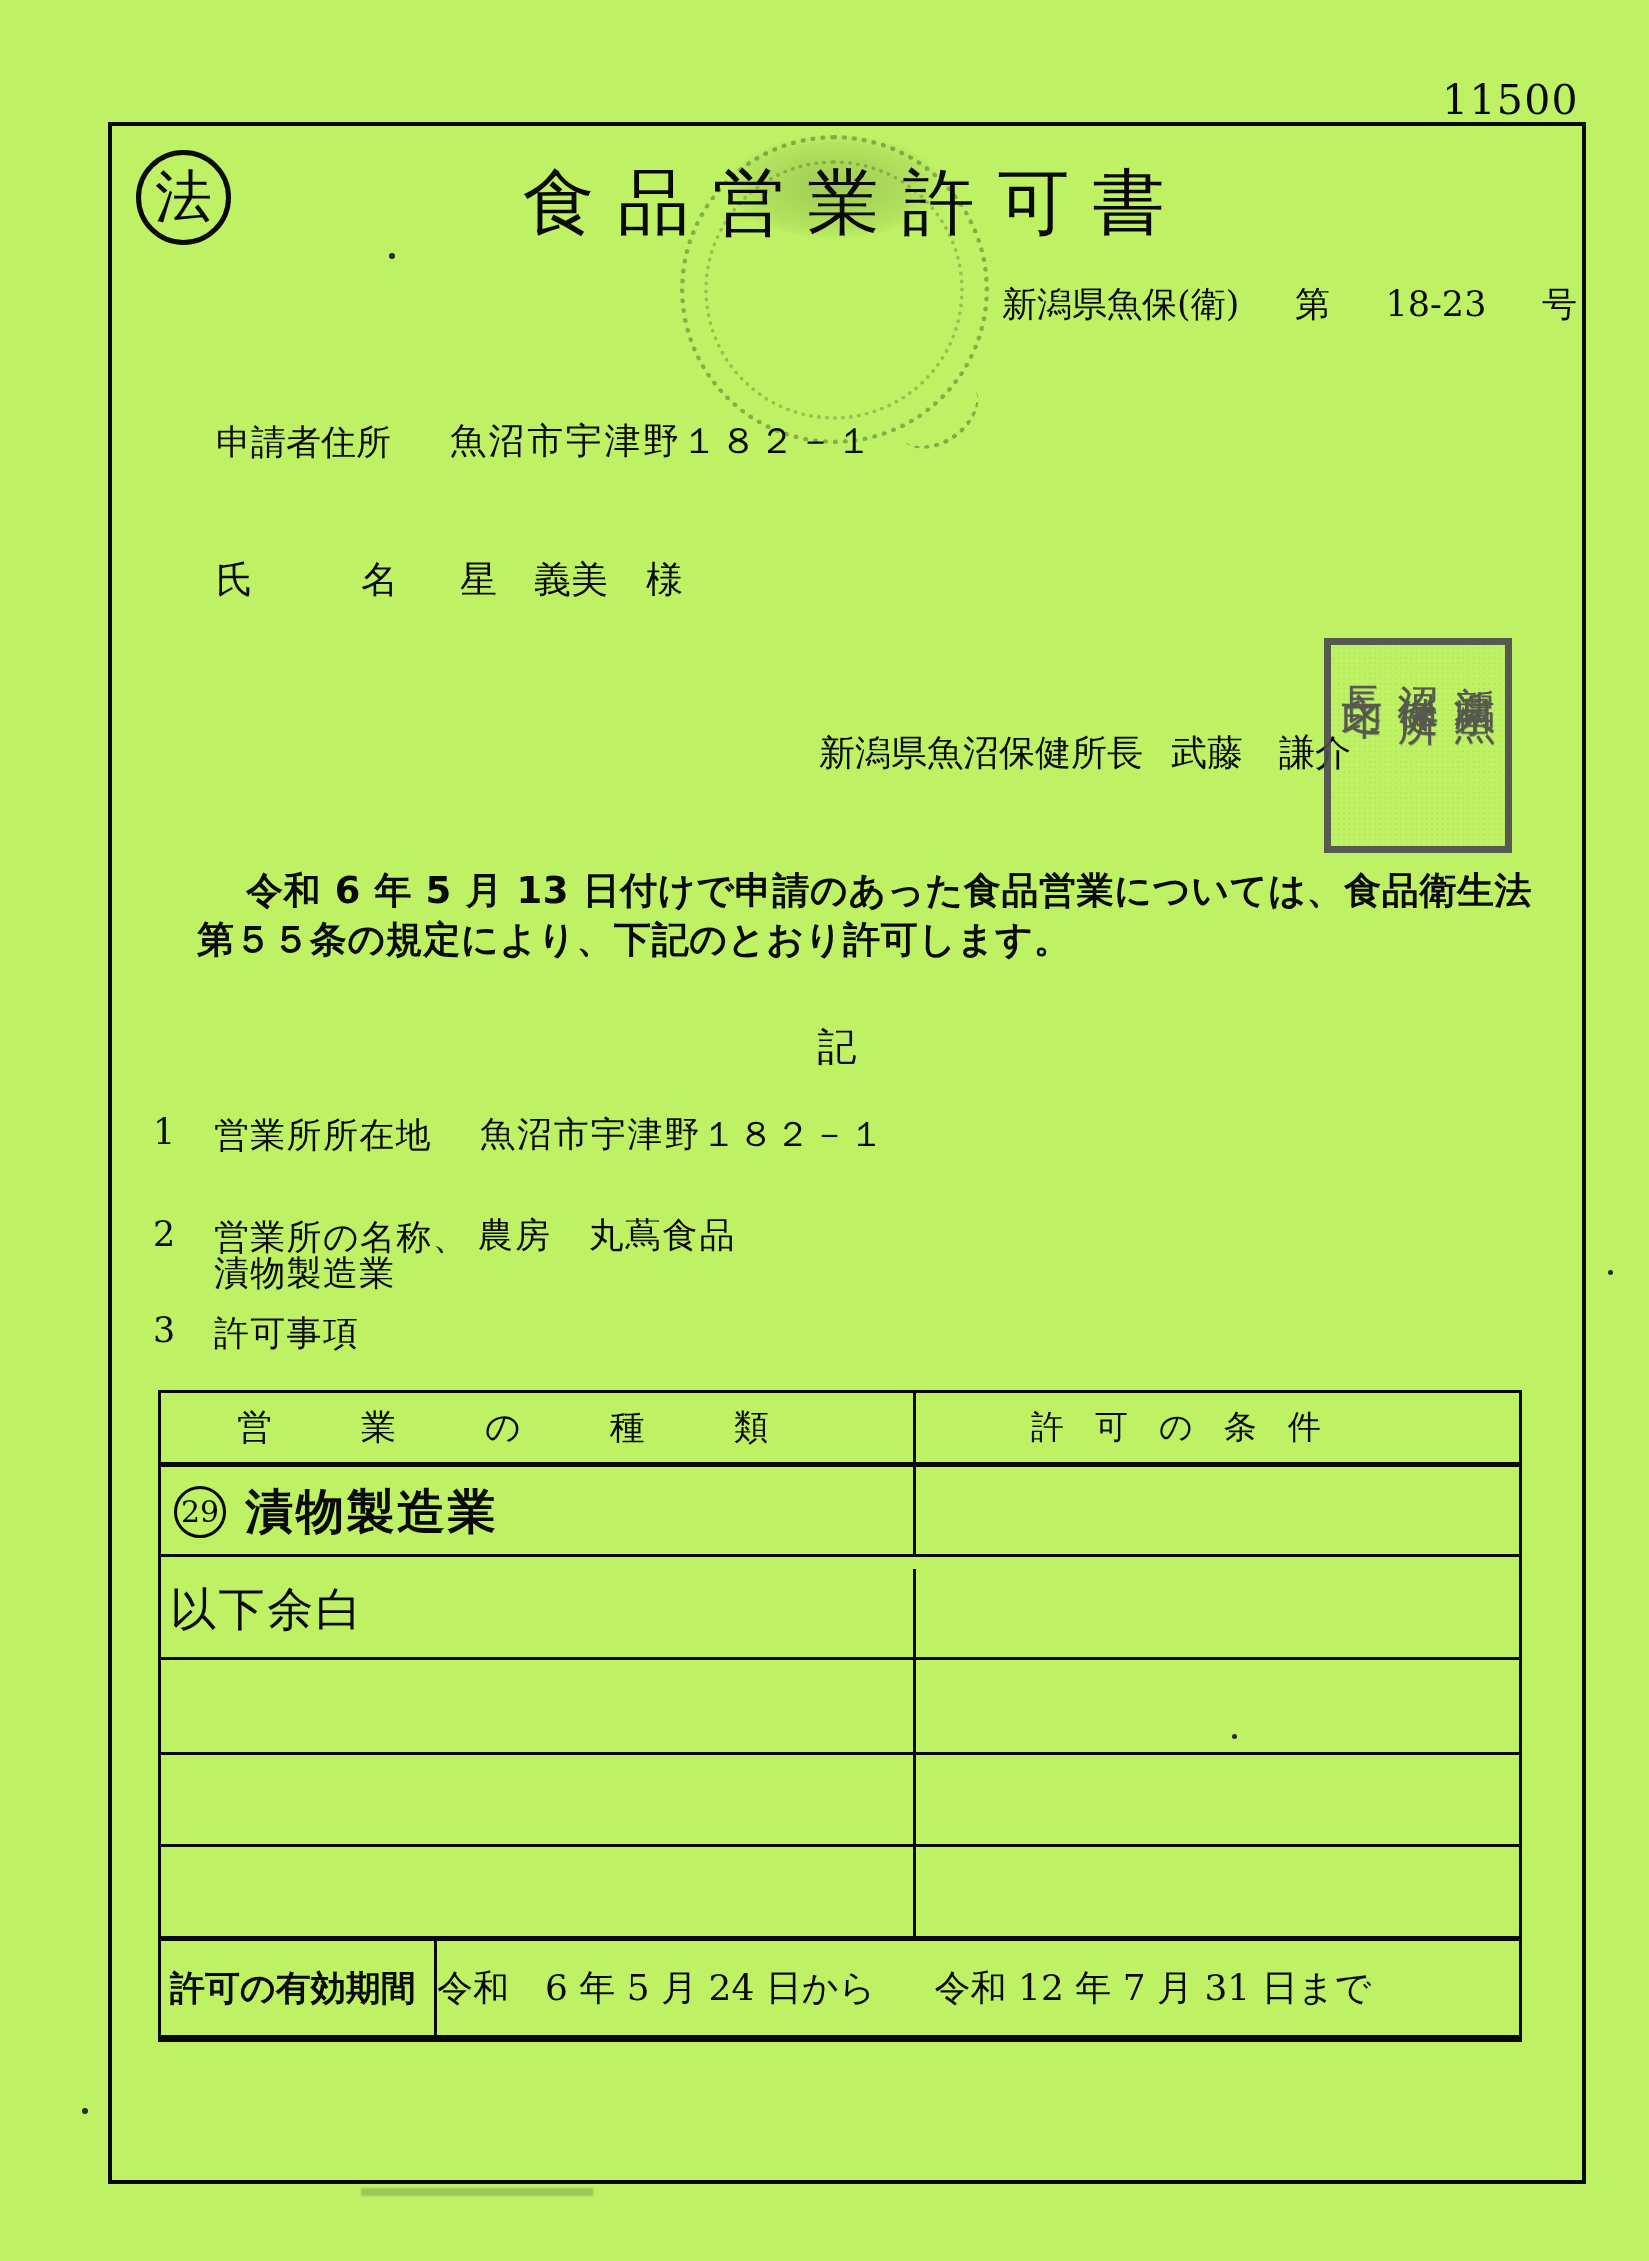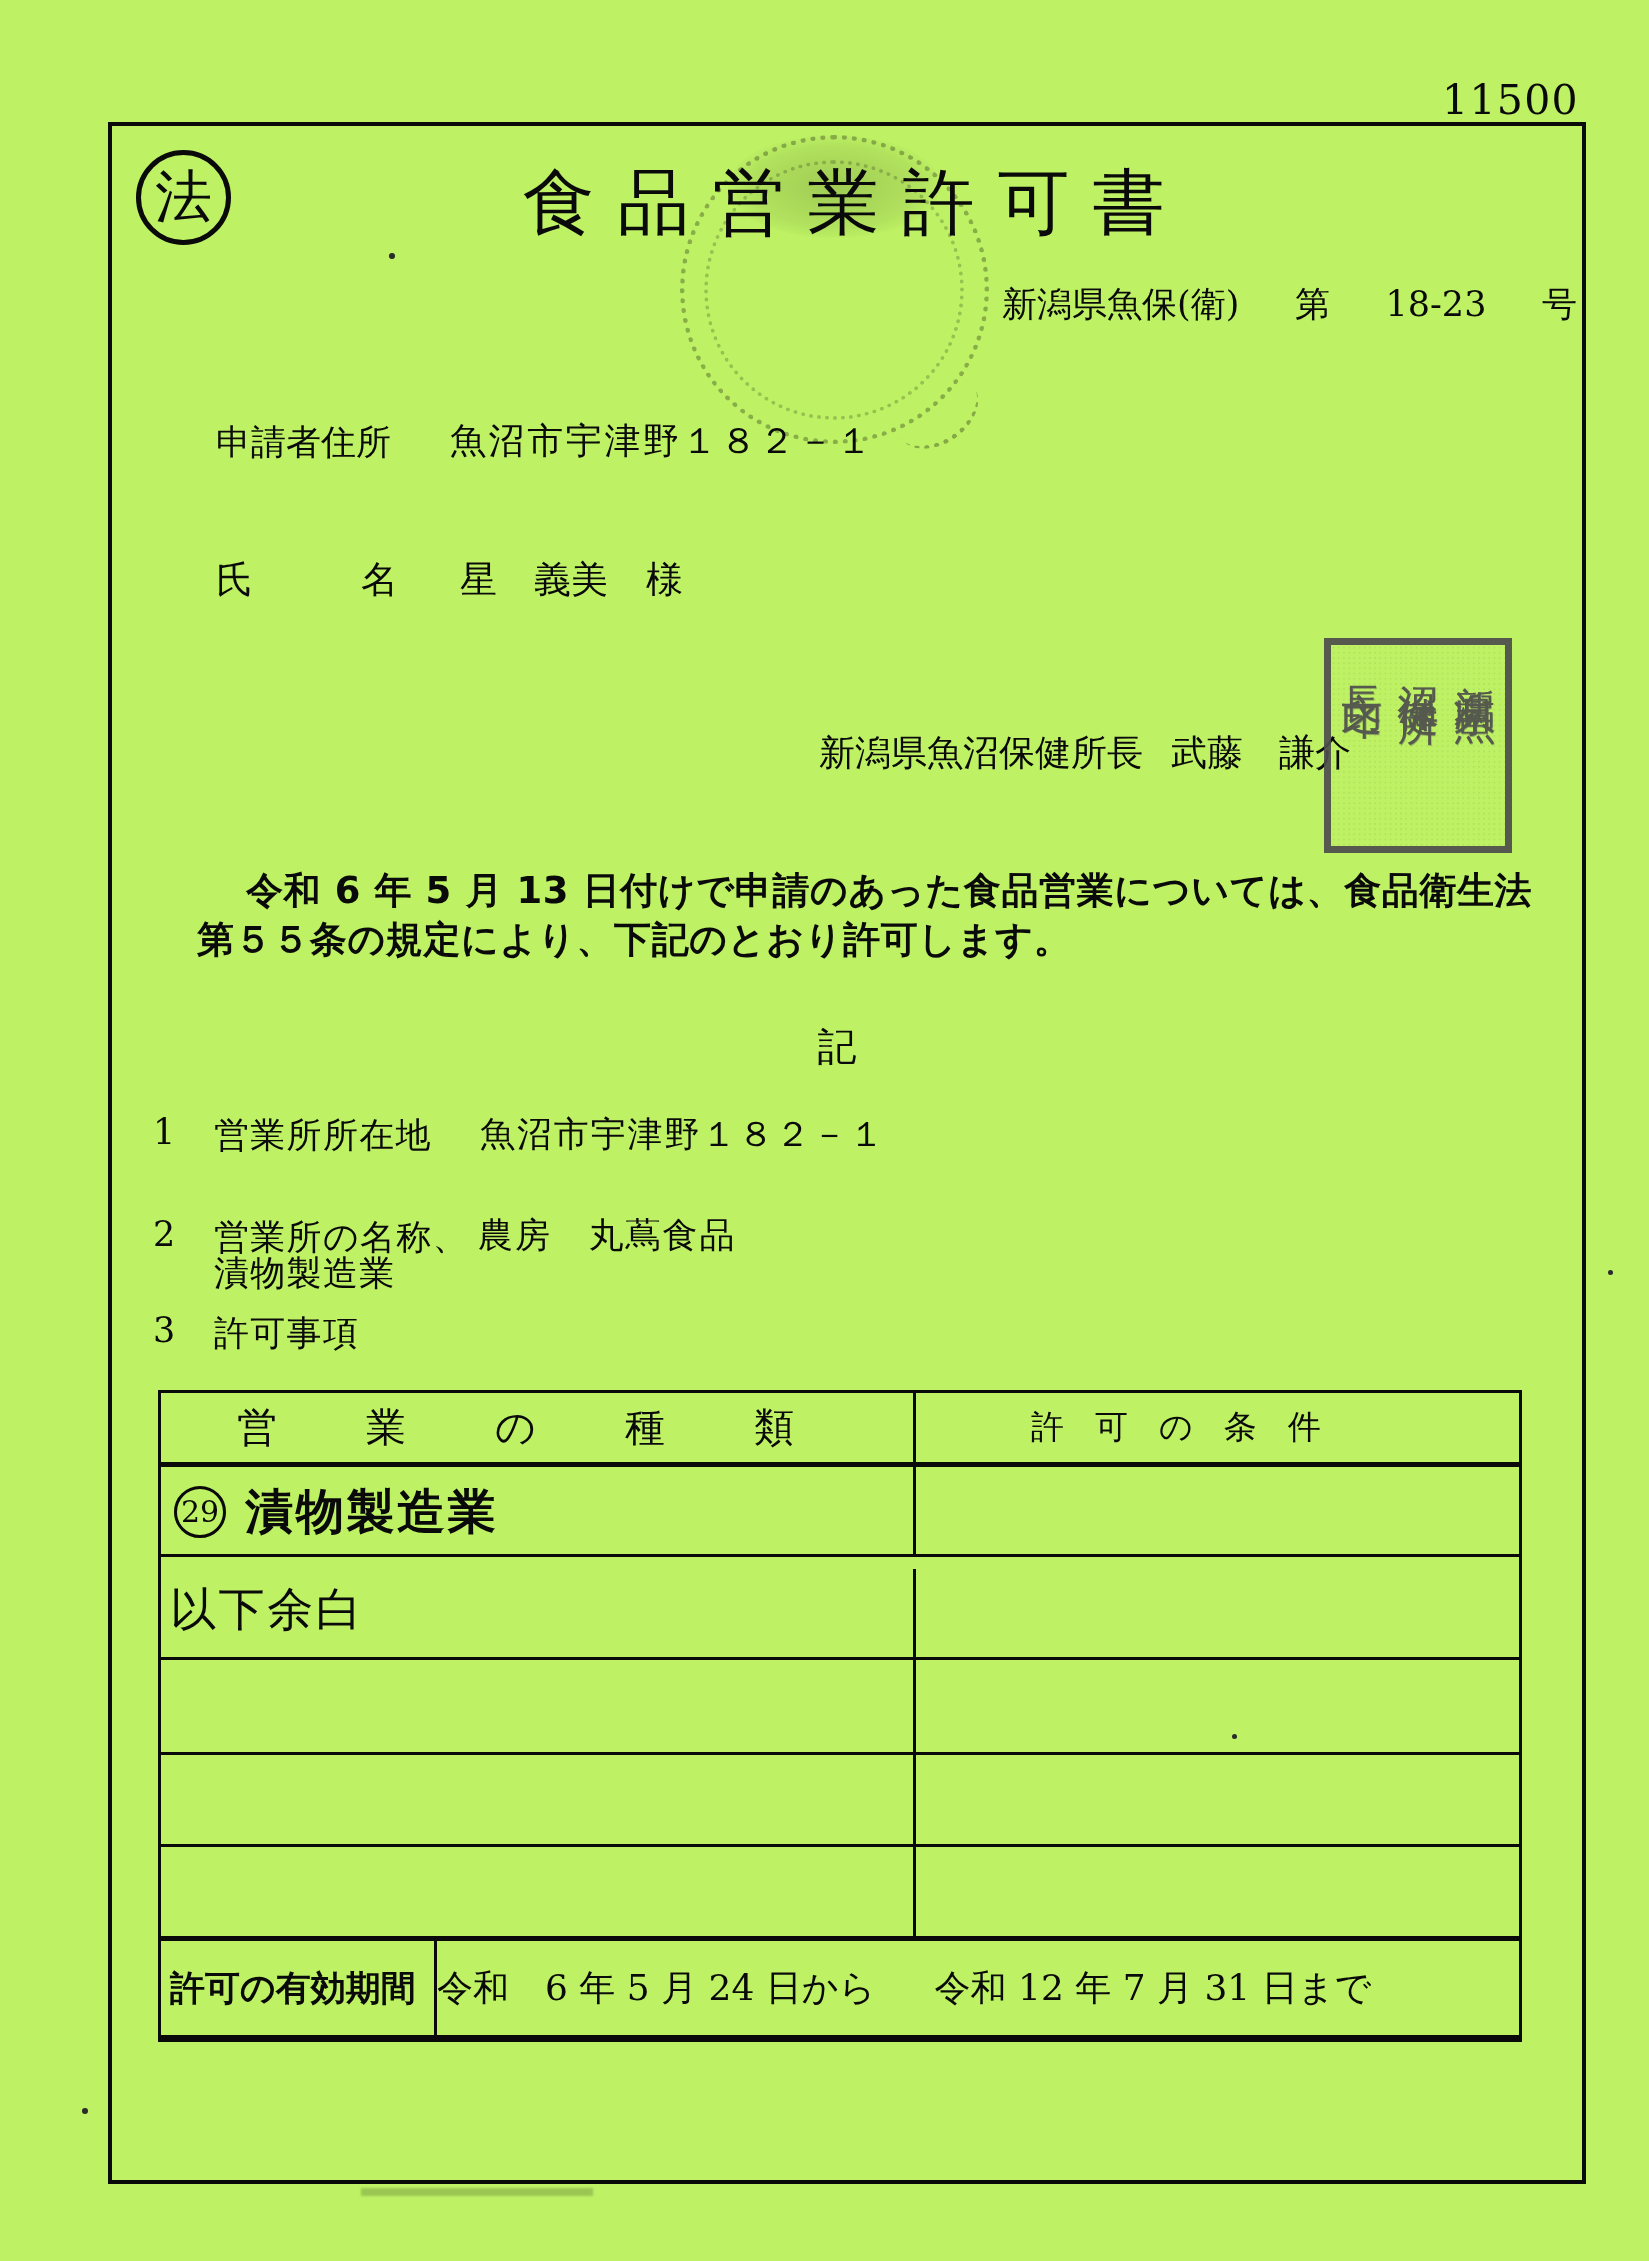--- a/index.html
+++ b/index.html
@@ -103,21 +103,21 @@
     left:158px; top:1390px; width:1364px;
     border:3.9px solid #0a0a0a; border-bottom-width:7px; z-index:2; background:transparent;
   }
   .ptable .hrow { display:flex; height:74px; border-bottom:5.8px solid #0a0a0a; }
   .ptable .row  { display:flex; border-bottom:3.2px solid #0a0a0a; }
   .r1 { height:90px; } .r2 { height:91px;margin-top:12px; } .r3 { height:95px; } .r4 { height:92px; }
   .r5 { height:94px; border-bottom-width:5.8px !important; }
   .vrow { display:flex; height:94px; }
   .c1 { flex:0 0 755px; border-right:3.2px solid #0a0a0a; }
   .c2 { flex:1; }
-  .hcell1 { display:flex; align-items:center; font-size:40px; letter-spacing:89px; padding-left:76px; white-space:nowrap; }
+  .hcell1 { display:flex; align-items:center; font-size:35px; letter-spacing:89px; padding-left:76px; white-space:nowrap; }
   .hcell2 { display:flex; align-items:center; font-size:33px; letter-spacing:31px; padding-left:115px; white-space:nowrap; }
   .biz-cell { display:flex; align-items:center; padding-left:13px; padding-top:2.6px; }
   .circled-no {
     display:inline-flex; align-items:center; justify-content:center;
     width:52px; height:52px; border:3.9px solid #0a0a0a; border-radius:50%;
     font-size:30px; font-weight:normal; margin-right:19.3px; flex:0 0 auto;
   }
   .biz-type { font-size:48px; font-weight:bold; letter-spacing:2.6px; }
   .blank-note { display:flex; align-items:flex-start; padding:10.3px 0 0 9px; font-size:46px; letter-spacing:2.6px; }
   .v-label { flex:0 0 276px; border-right:3.2px solid #0a0a0a; display:flex; align-items:center; padding-left:9px; font-size:35px; font-weight:bold; white-space:nowrap; }

